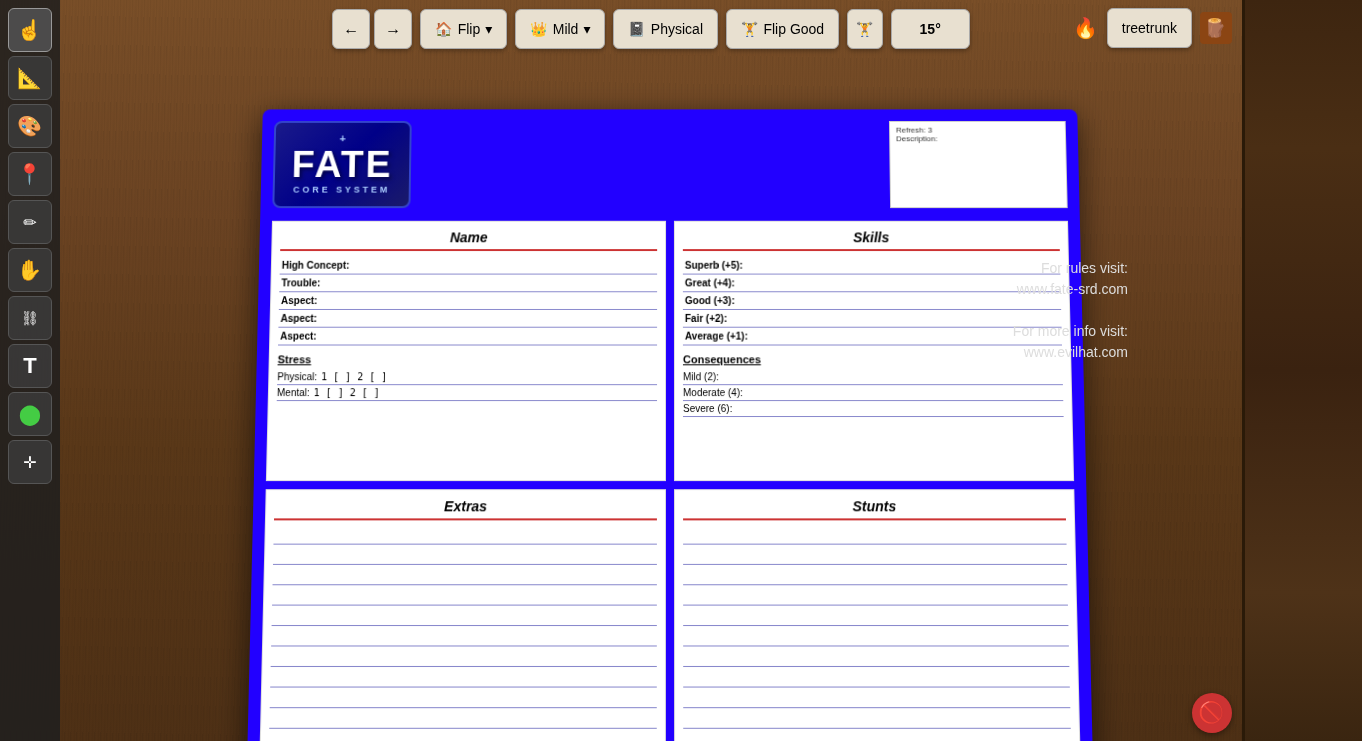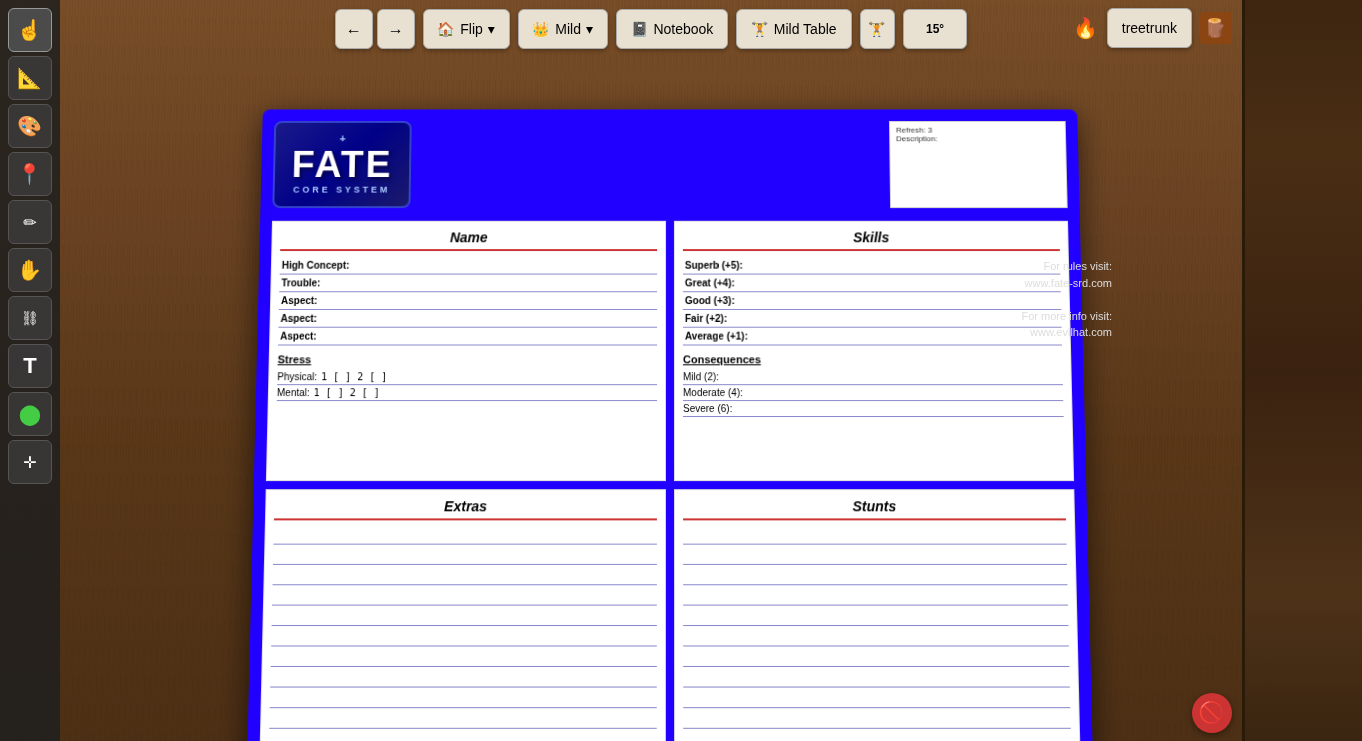--- a/index.html
+++ b/index.html
@@ -73,23 +73,23 @@
       height: 40px;
       box-shadow: 0 2px 4px rgba(0,0,0,0.3);
       display: flex;
       align-items: center;
     }
 
     .angle-btn {
       background: #e8e0d0;
       border: 1px solid #aaa;
       border-radius: 6px;
-      padding: 6px 22px;
+      padding: 6px 28px;
       cursor: pointer;
-      font-size: 12px;
+      font-size: 14px;
       font-weight: bold;
       height: 40px;
       box-shadow: 0 2px 4px rgba(0,0,0,0.3);
     }
 
     
     .user-area {
       position: absolute;
       top: 8px;
       right: 130px;
@@ -361,25 +361,25 @@
       justify-content: center;
       font-size: 22px;
       cursor: pointer;
       box-shadow: 0 2px 6px rgba(0,0,0,0.4);
       z-index: 200;
     }
 
     
     .rules-text {
       position: absolute;
-      right: 130px;
+      right: 114px;
       top: 200px;
       text-align: right;
       color: #ddd;
-      font-size: 11px;
+      font-size: 14px;
       line-height: 1.5;
       z-index: 50;
     }
 
     
     .flame-icon {
       color: #ff8800;
       font-size: 20px;
     }
 
@@ -419,25 +419,25 @@
     <span>Flip</span>
     <span>▾</span>
   </button>
   <button class="toolbar-btn">
     <span>👑</span>
     <span>Mild</span>
     <span>▾</span>
   </button>
   <button class="toolbar-btn">
     <span>📓</span>
-    <span>Notebook</span>
+    <span>Physical</span>
   </button>
   <button class="toolbar-btn">
     <span>🏋</span>
-    <span>Mild Table</span>
+    <span>Flip Good</span>
   </button>
   <button class="toolbar-btn" style="padding:6px 8px;">
     <span>🏋</span>
   </button>
   <button class="angle-btn">15°</button>
 </div>
 
 <div class="user-area">
   <span class="flame-icon">🔥</span>
   <button class="user-name-btn">

